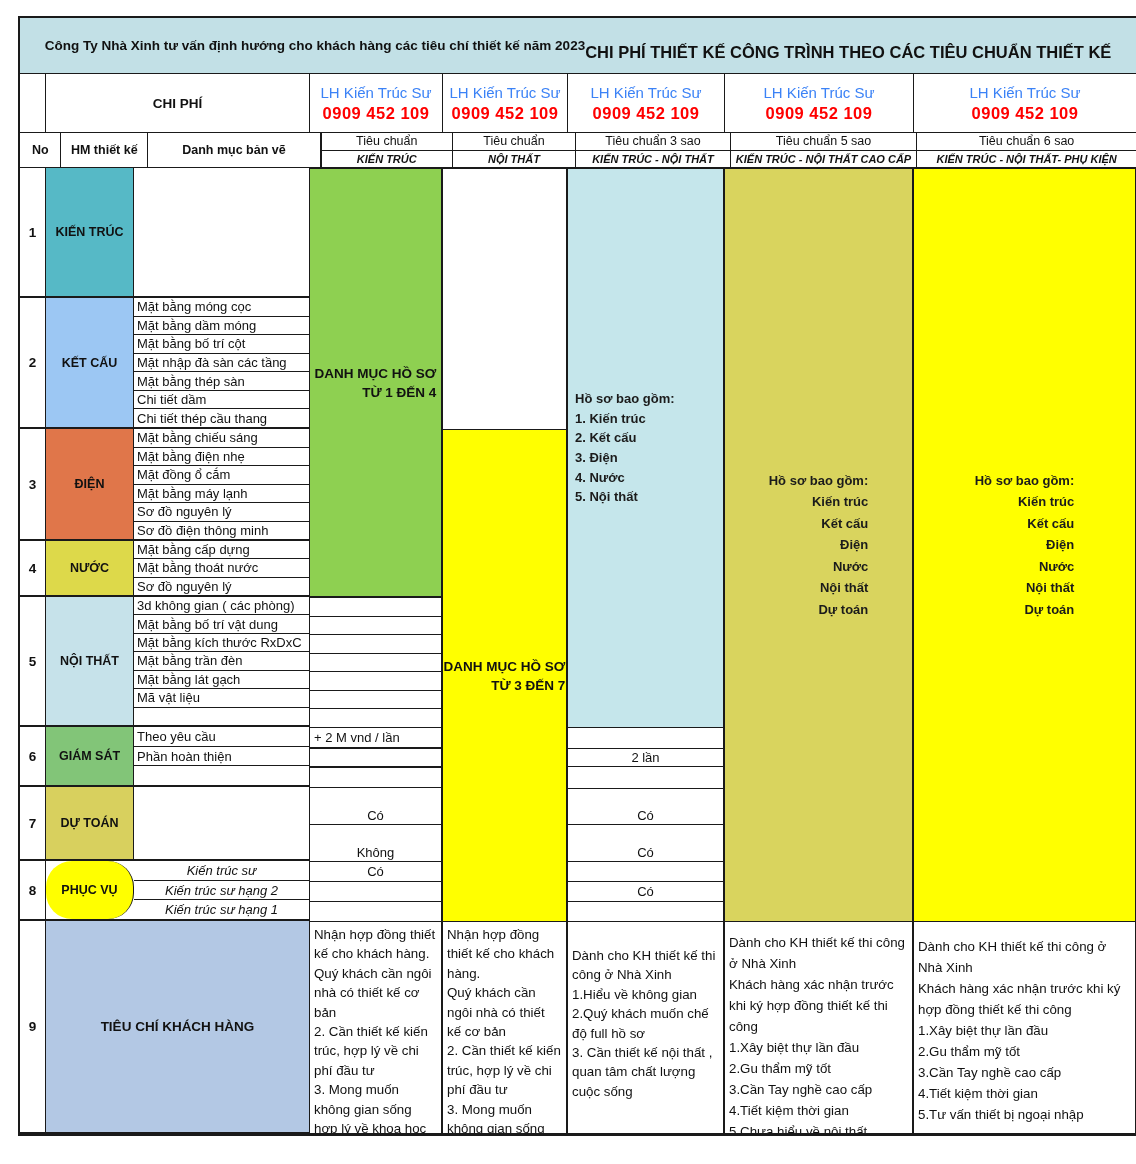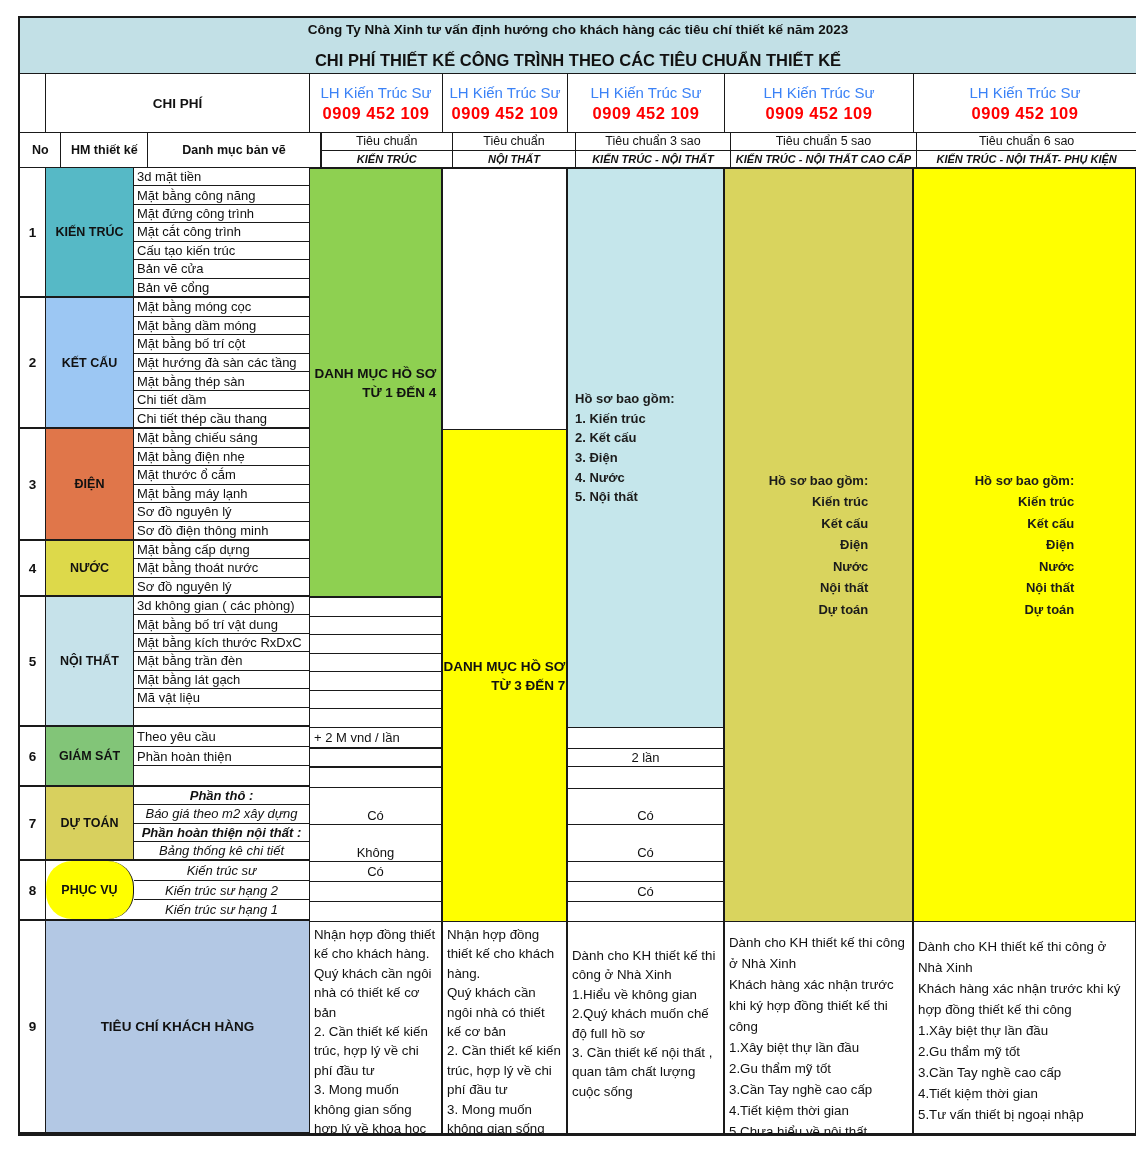--- a/index.html
+++ b/index.html
@@ -1,20 +1,20 @@
 <!DOCTYPE html>
 <html><head>
 <meta charset="utf-8">
 <style>
   html,body{margin:0;padding:0;background:#fff;font-family:"Liberation Sans","DejaVu Sans",sans-serif;color:#111;}
   #frame{position:relative;width:1116px;margin:16px 0 0 18px;border:2px solid #1a1a1a;}
   .rowflex{display:flex;box-sizing:border-box;justify-content:center;}
   .cellbase,.vcell{box-sizing:border-box;}
   
-  #title-cell{height:56px;border-bottom:1px solid #1a1a1a;display:flex;flex-direction:column;justify-content:center;align-items:center;}
+  #title-cell{height:56px;border-bottom:1px solid #1a1a1a;display:flex;justify-content:center;align-items:center;}
   #title-line1{font-weight:bold;font-size:13.5px;white-space:pre-line;}
   #title-line2{font-weight:bold;font-size:16.5px;white-space:pre-line;margin-top:14px;}
   
   #contact-row{height:59px;border-bottom:1px solid #1a1a1a;}
   #contact-row .hcell{display:flex;flex-direction:column;justify-content:center;align-items:center;box-sizing:border-box;}
   #no-spacer{width:26px;border-right:1px solid #1a1a1a;}
   #chiphi-cell{width:263px;font-weight:bold;font-size:13.5px;}
   .lh-cell{border-left:1px solid #1a1a1a;}
   .lh-label{font-size:15px;color:#3b82f6;}
   .lh-phone{font-weight:bold;font-size:16.5px;margin-top:3px;letter-spacing:.5px;}
@@ -109,50 +109,41 @@
     <div class="std-col" style="width:223px">
       <div class="std-tier">Tiêu chuẩn 6 sao</div>
       <div class="std-scope">KIẾN TRÚC - NỘI THẤT- PHỤ KIỆN</div>
     </div>
   </div>
 
   <div id="body">
       <div class="section" style="height: 130px;">
         <div class="no-cell">1</div>
         <div class="hm-cell" style="background: rgb(86, 185, 198);">KIẾN TRÚC</div>
-        <div class="items">
-          <div class="item">3d mặt tiền</div>
-          <div class="item">Mặt bằng công năng</div>
-          <div class="item">Mặt đứng công trình</div>
-          <div class="item">Mặt cắt công trình</div>
-          <div class="item">Cấu tạo kiến trúc</div>
-          <div class="item">Bản vẽ cửa</div>
-          <div class="item">Bản vẽ cổng</div>
-        </div>
       </div>
       <div class="section" style="height: 131px;">
         <div class="no-cell">2</div>
         <div class="hm-cell" style="background: rgb(156, 199, 243);">KẾT CẤU</div>
         <div class="items">
           <div class="item">Mặt bằng móng cọc</div>
           <div class="item">Mặt bằng dầm móng</div>
           <div class="item">Mặt bằng bố trí cột</div>
-          <div class="item">Mặt hướng đà sàn các tầng</div>
+          <div class="item">Mặt nhập đà sàn các tầng</div>
           <div class="item">Mặt bằng thép sàn</div>
           <div class="item">Chi tiết dầm</div>
           <div class="item">Chi tiết thép cầu thang</div>
         </div>
       </div>
       <div class="section" style="height: 112px;">
         <div class="no-cell">3</div>
         <div class="hm-cell" style="background: rgb(224, 118, 74);">ĐIỆN</div>
         <div class="items">
           <div class="item">Mặt bằng chiếu sáng</div>
           <div class="item">Mặt bằng điện nhẹ</div>
-          <div class="item">Mặt thước ổ cắm</div>
+          <div class="item">Mặt đồng ổ cắm</div>
           <div class="item">Mặt bằng máy lạnh</div>
           <div class="item">Sơ đồ nguyên lý</div>
           <div class="item">Sơ đồ điện thông minh</div>
         </div>
       </div>
       <div class="section" style="height: 56px;">
         <div class="no-cell">4</div>
         <div class="hm-cell" style="background: rgb(221, 217, 74);">NƯỚC</div>
         <div class="items">
           <div class="item">Mặt bằng cấp dựng</div>
@@ -178,26 +169,20 @@
         <div class="hm-cell" style="background: rgb(130, 197, 120);">GIÁM SÁT</div>
         <div class="items">
           <div class="item">Theo yêu cầu</div>
           <div class="item">Phần hoàn thiện</div>
           <div class="item"></div>
         </div>
       </div>
       <div class="section" style="height: 74px;">
         <div class="no-cell">7</div>
         <div class="hm-cell" style="background: rgb(216, 208, 94);">DỰ TOÁN</div>
-        <div class="items">
-          <div class="item b i c">Phần thô :</div>
-          <div class="item i c">Báo giá theo m2 xây dựng</div>
-          <div class="item b i c">Phần hoàn thiện nội thất :</div>
-          <div class="item i c">Bảng thống kê chi tiết</div>
-        </div>
       </div>
       <div class="section" style="height: 60px;">
         <div class="no-cell">8</div>
         <div class="hm-cell" style="background: rgb(255, 255, 0); border-radius: 26px;">PHỤC VỤ</div>
         <div class="items">
           <div class="item i c">Kiến trúc sư</div>
           <div class="item i c">Kiến trúc sư hạng 2</div>
           <div class="item i c">Kiến trúc sư hạng 1</div>
         </div>
       </div>

